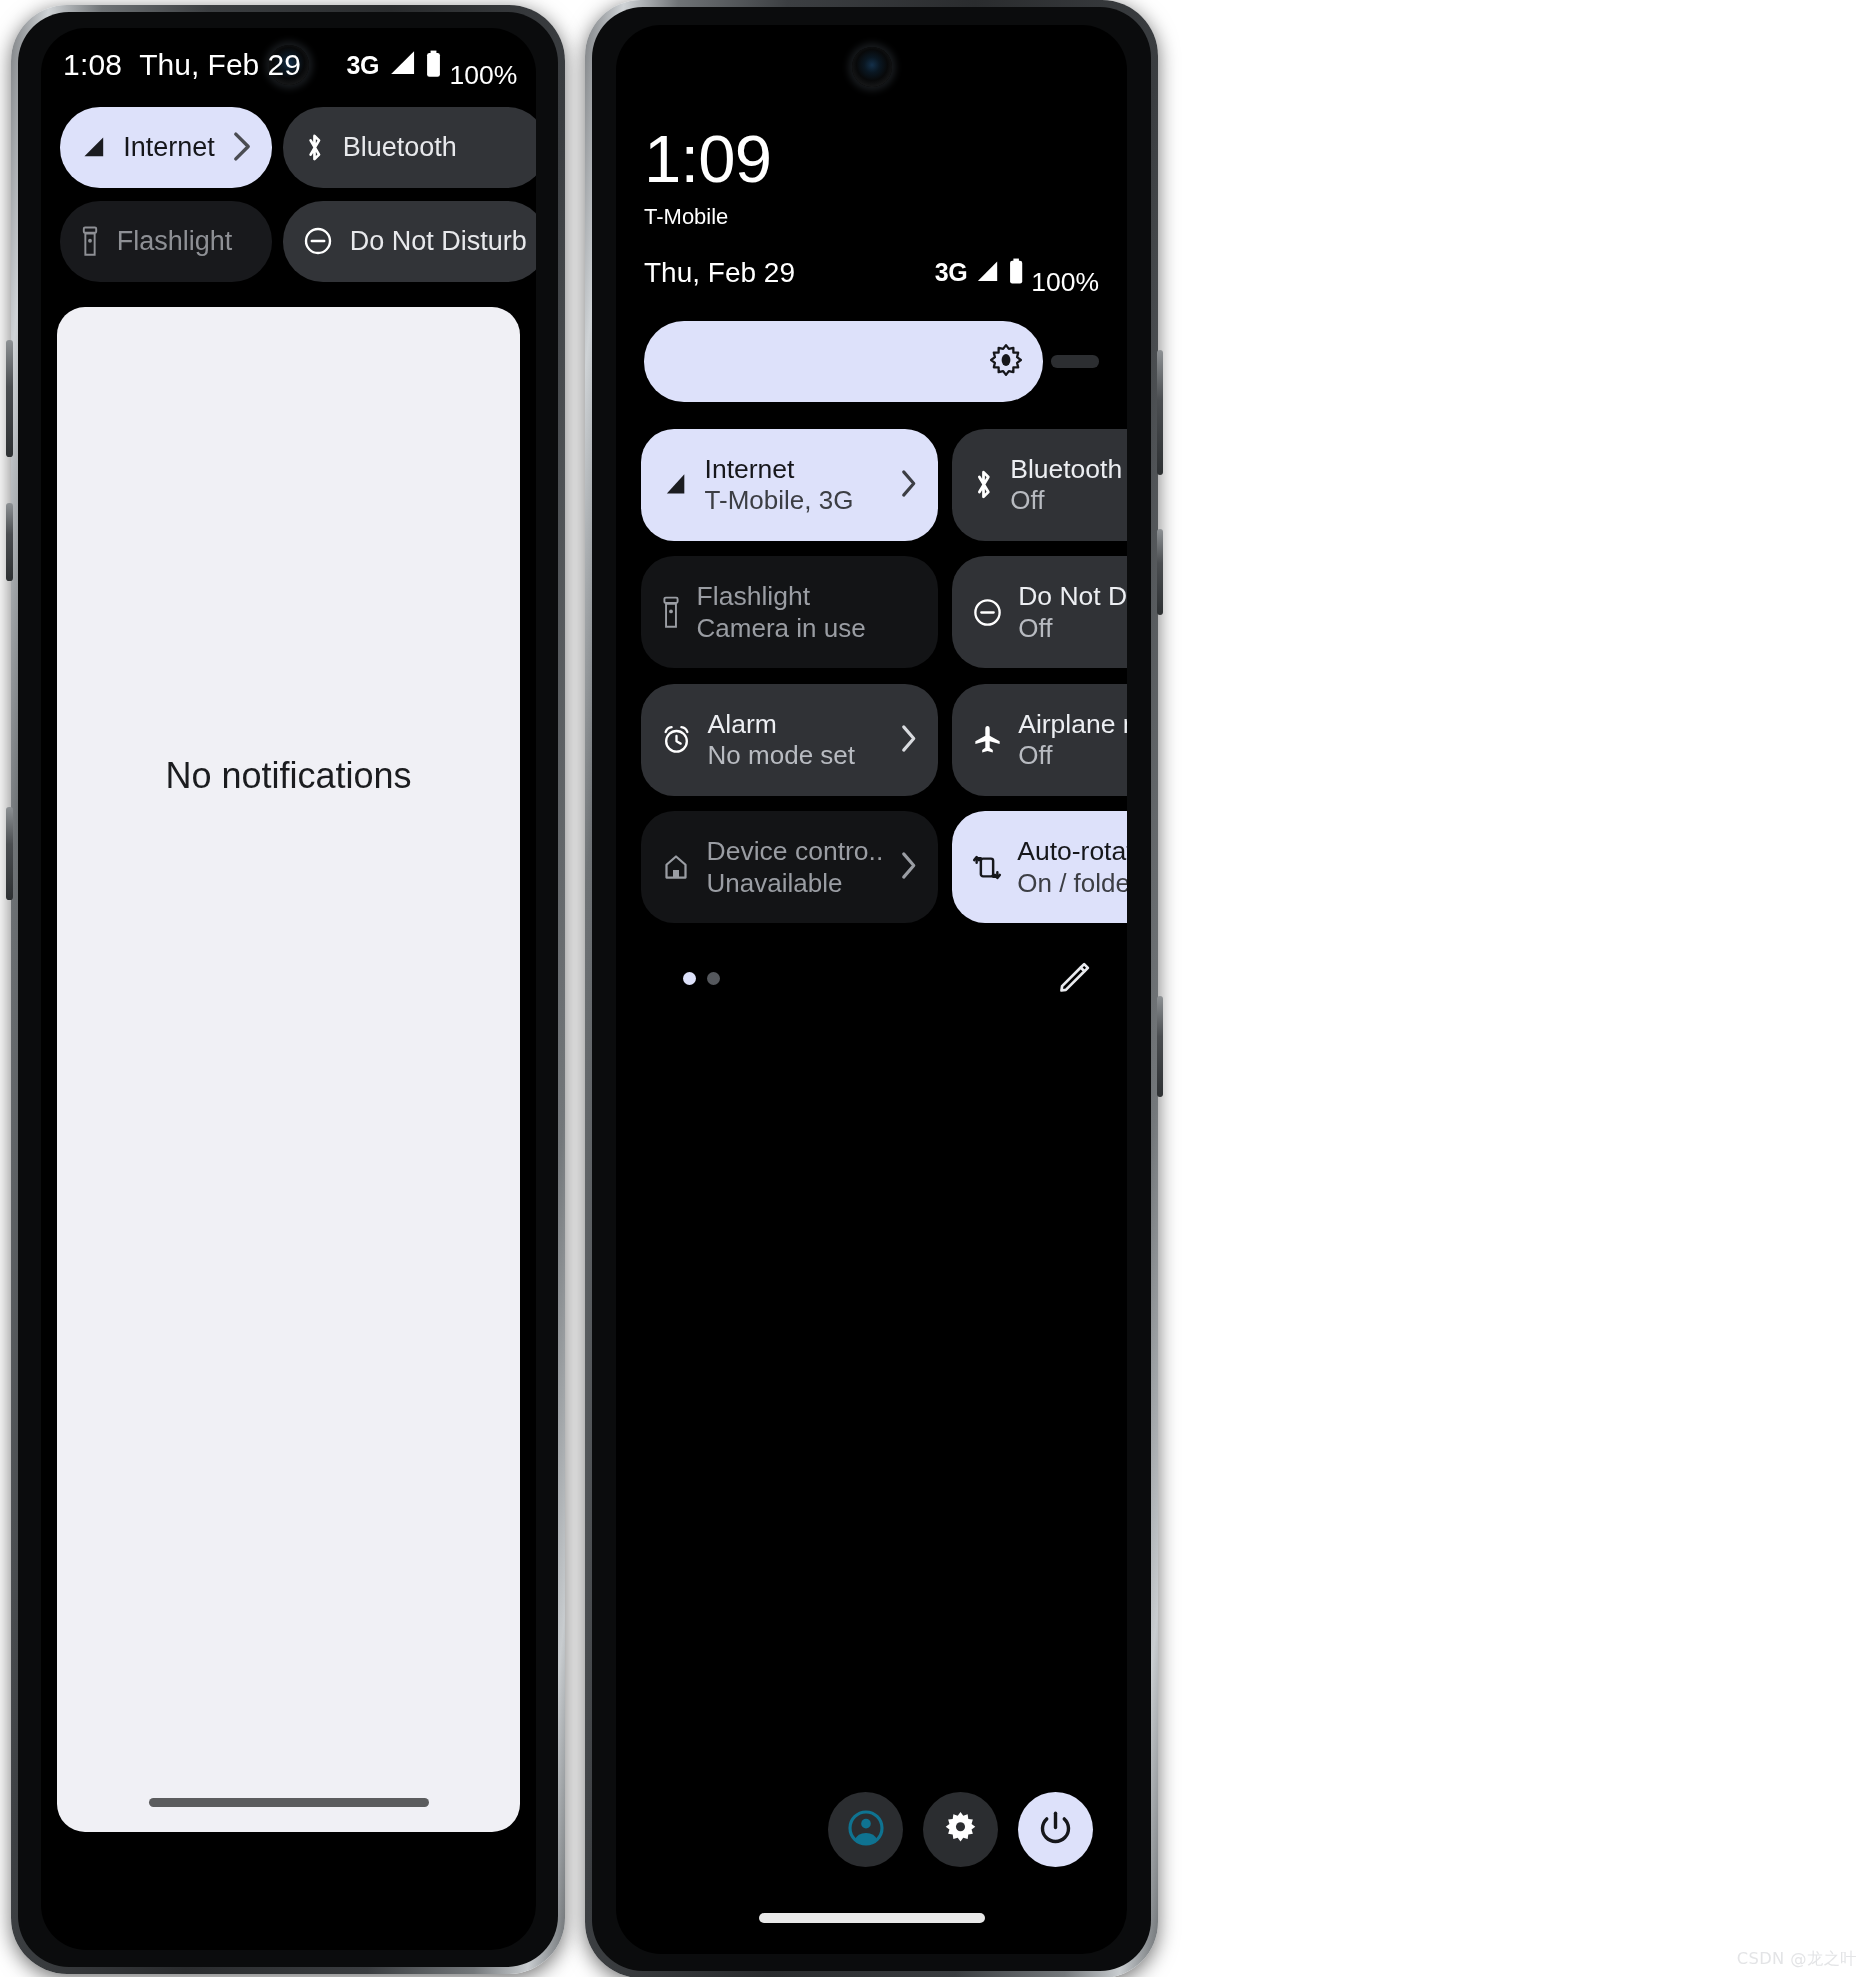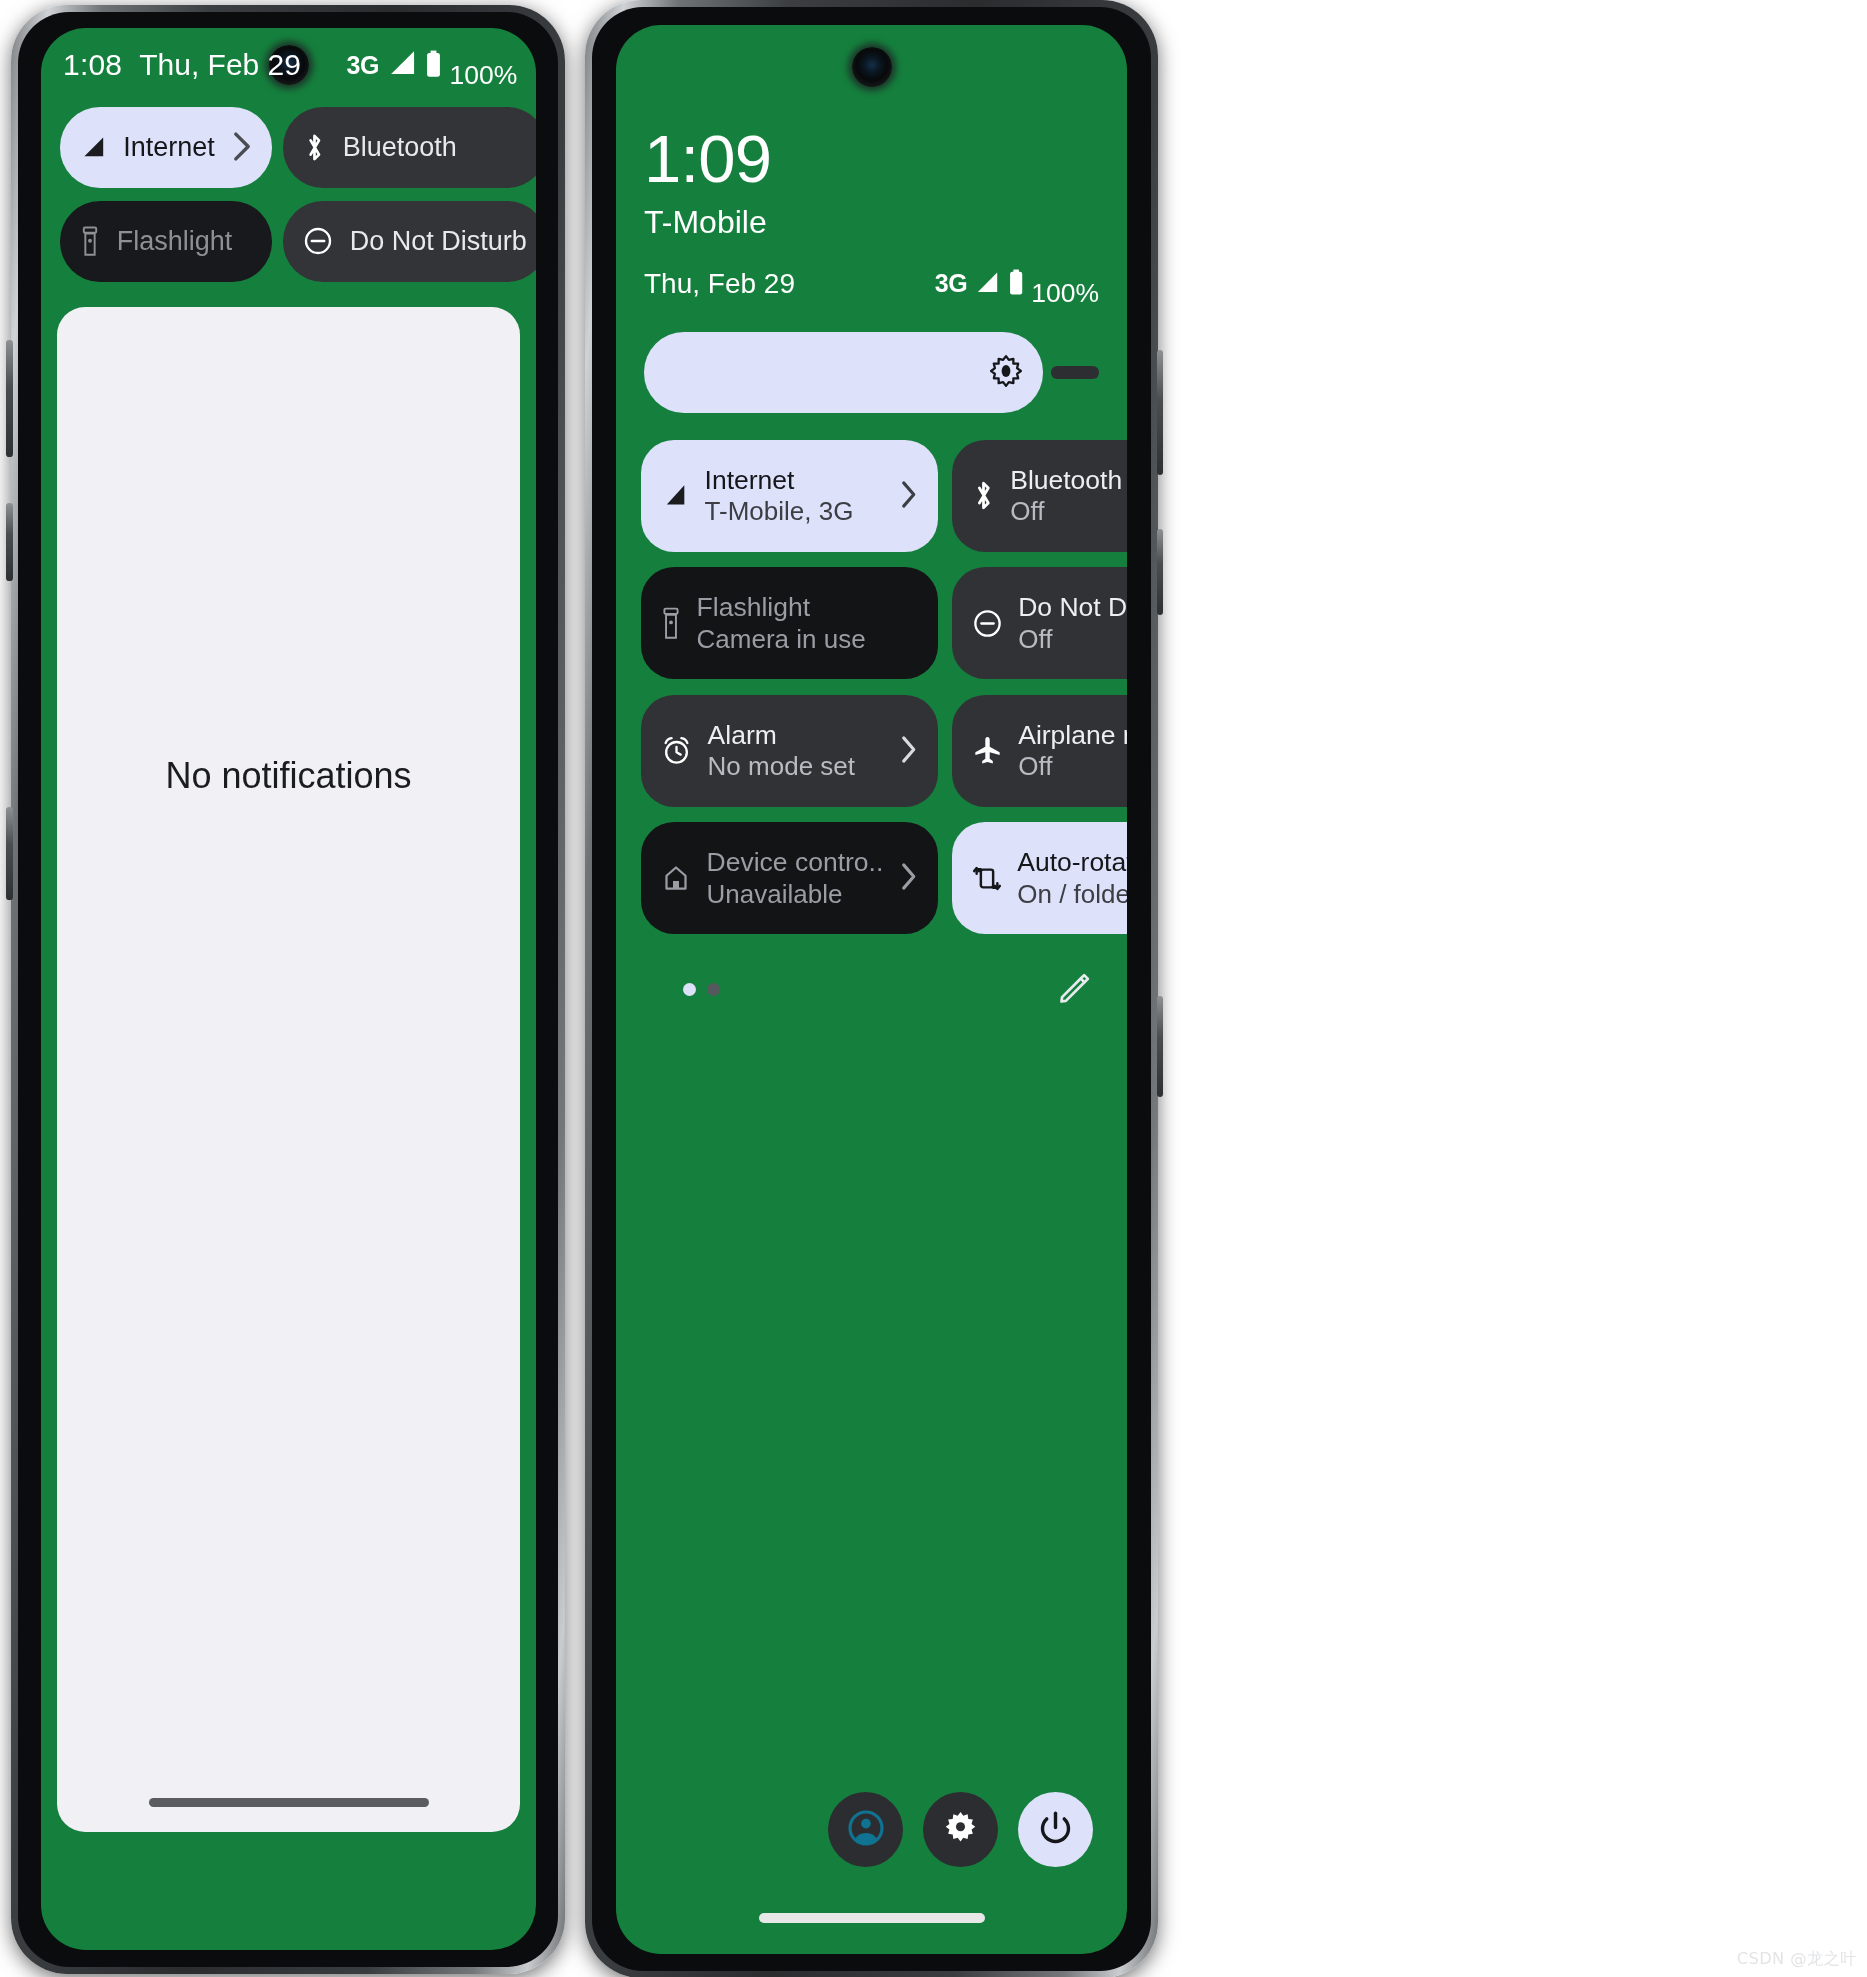--- a/index.html
+++ b/index.html
@@ -21,21 +21,21 @@
     box-shadow:0 4.7px 20px rgba(0,0,0,.55);
   }
   .phone .bezel-in{
     position:absolute;inset:7px;border-radius:51px;
     background:#0b0c0d;
   }
   .screen{
     position:absolute;
     border-radius:45px;
     overflow:hidden;
-    background:#15803d;
+    background:#000000;
   }
 
   
   .sidebtn{position:absolute;border-radius:3.1px;
     background:linear-gradient(180deg,#8d9194,#4b4e51 40%,#2e3133);}
 
   
   #phoneL{left:11px;top:4.7px;width:554px;height:1969px;}
   #screenL{left:30px;top:23px;width:495px;height:1922px;}
 
@@ -86,21 +86,21 @@
   }
 
   
   #phoneR{left:585px;top:0;width:573px;height:1978px;}
   #screenR{left:31px;top:25px;width:511px;height:1929px;}
 
   .r-status{position:relative;height:75px;}
   .r-head{padding:26.5px 28px 0 28px;color:#fff;}
   .r-head-row1{display:flex;align-items:flex-start;justify-content:space-between;flex-direction:column;}
   .r-clock{font-size:67px;line-height:.95;letter-spacing:-0.8px;}
-  .r-carrier{font-size:32px;padding-top:14px;}
+  .r-carrier{font-size:22px;padding-top:14px;}
   .r-head-row2{display:flex;align-items:center;justify-content:space-between;margin-top:17px;}
   .r-date{font-size:28px;}
   .r-statusicons{display:flex;align-items:center;gap:7px;}
 
   .bright-wrap{margin:23px 28px 0 28px;display:flex;align-items:center;}
   .bright-fill{
     height:81px;border-radius:40px;background:#dde1fa;
     flex:0 0 calc(100% - 56px);position:relative;display:flex;align-items:center;
   }
   .bright-icon{position:absolute;right:20px;}

